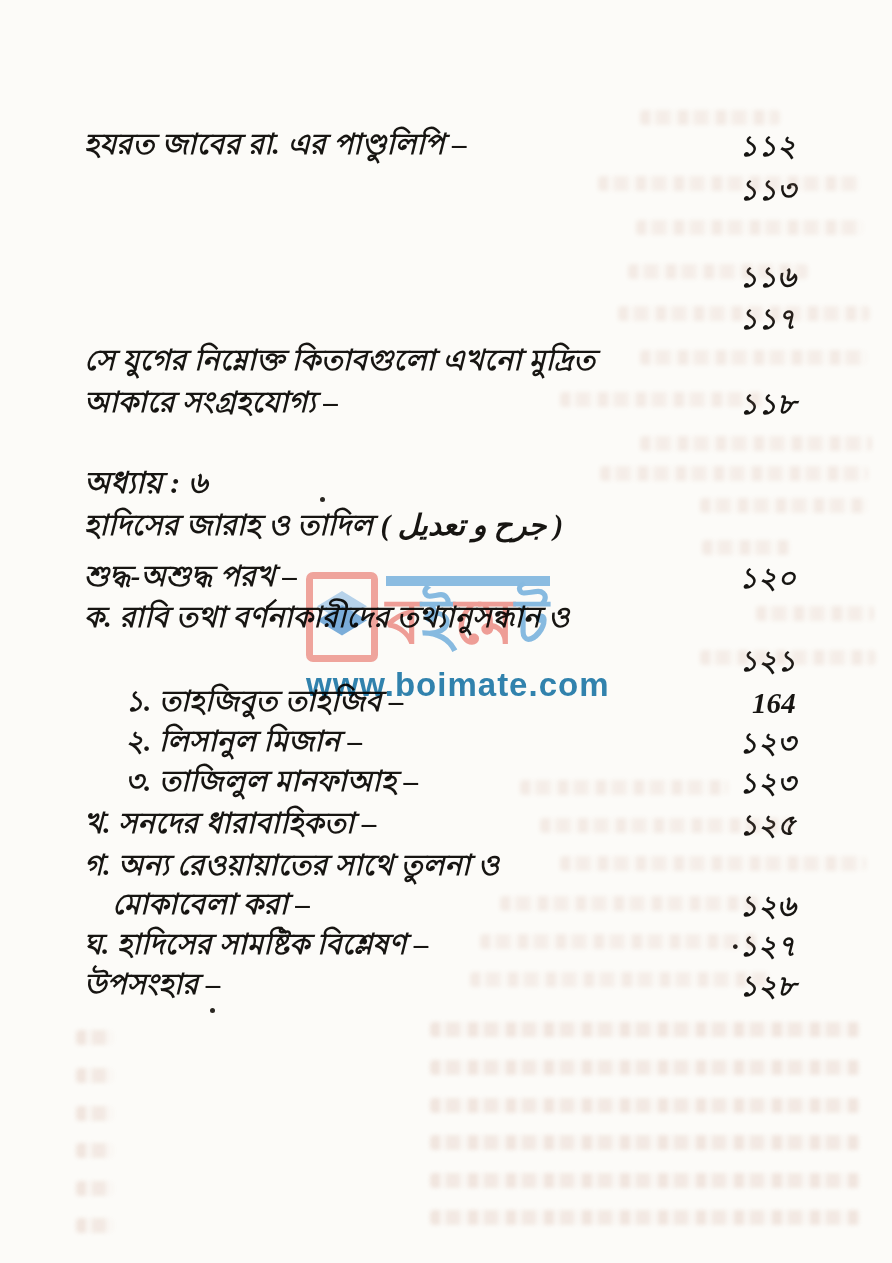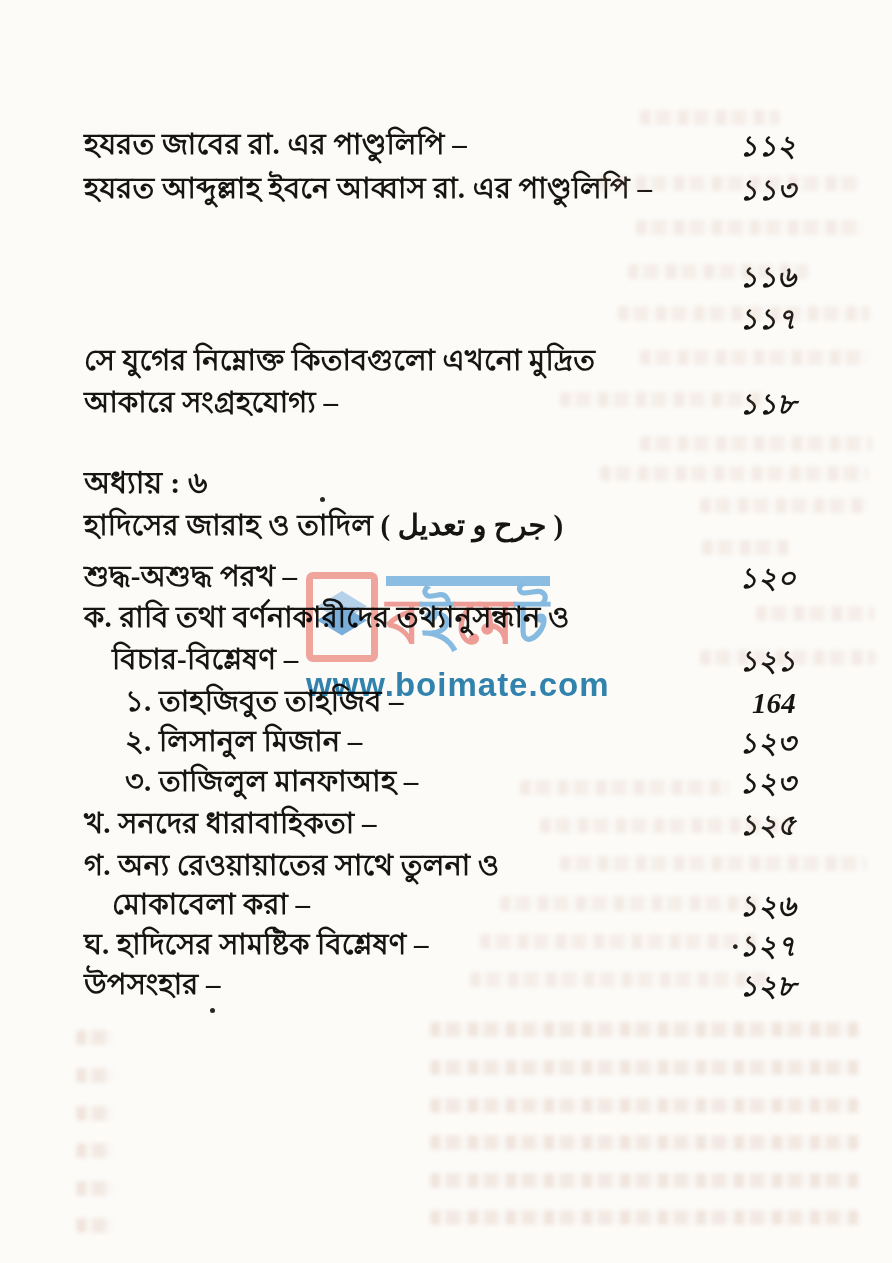--- a/index.html
+++ b/index.html
@@ -19,21 +19,21 @@
   .row{
     position:absolute;
     left:84px;right:86px;
     height:42px;
     font-size:29px;
     font-weight:600;
     line-height:40px;
     letter-spacing:0.2px;
     white-space:nowrap;
   }
-  .row .title{display:inline-block;}
+  .row .title{display:inline-block;font-style:italic;}
   .row .pg{
     position:absolute;
     right:10px;
     top:2px;
     font-size:29px;
     font-weight:600;
     font-style:italic;
   }
   .indent1{padding-left:28px;}
   .indent2{padding-left:41px;}
@@ -113,21 +113,20 @@
 </head>
 <body>
 
 <div class="page">
 
   <div class="row" style="top:124px">
     <span class="title">হযরত জাবের রা. এর পাণ্ডুলিপি –</span>
     <span class="pg">১১২</span>
   </div>
   <div class="row" style="top:168px">
-    <span class="title">হযরত আব্দুল্লাহ ইবনে আব্বাস রা. এর পাণ্ডুলিপি –</span>
     <span class="pg">১১৩</span>
   </div>
   <div class="row" style="top:255px">
     <span class="pg">১১৬</span>
   </div>
   <div class="row" style="top:297px">
     <span class="pg">১১৭</span>
   </div>
   <div class="row" style="top:340px">
     <span class="title">সে যুগের নিম্নোক্ত কিতাবগুলো এখনো মুদ্রিত</span>
@@ -145,21 +144,20 @@
   </div>
 
   <div class="row" style="top:556px">
     <span class="title">শুদ্ধ-অশুদ্ধ পরখ –</span>
     <span class="pg">১২০</span>
   </div>
   <div class="row" style="top:597px">
     <span class="title">ক. রাবি তথা বর্ণনাকারীদের তথ্যানুসন্ধান ও</span>
   </div>
   <div class="row indent1" style="top:639px">
-    <span class="title">বিচার-বিশ্লেষণ –</span>
     <span class="pg">১২১</span>
   </div>
   <div class="row indent2" style="top:681px">
     <span class="title">১. তাহজিবুত তাহজিব –</span>
     <span class="pg">164</span>
   </div>
   <div class="row indent2" style="top:721px">
     <span class="title">২. লিসানুল মিজান –</span>
     <span class="pg">১২৩</span>
   </div>

